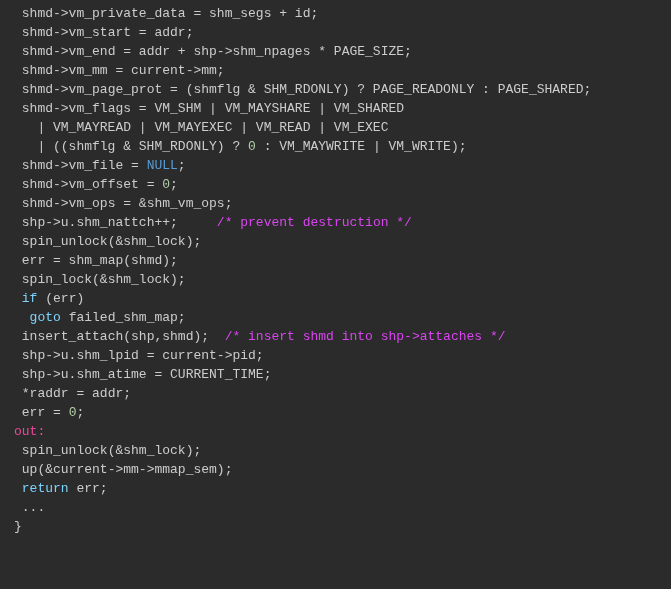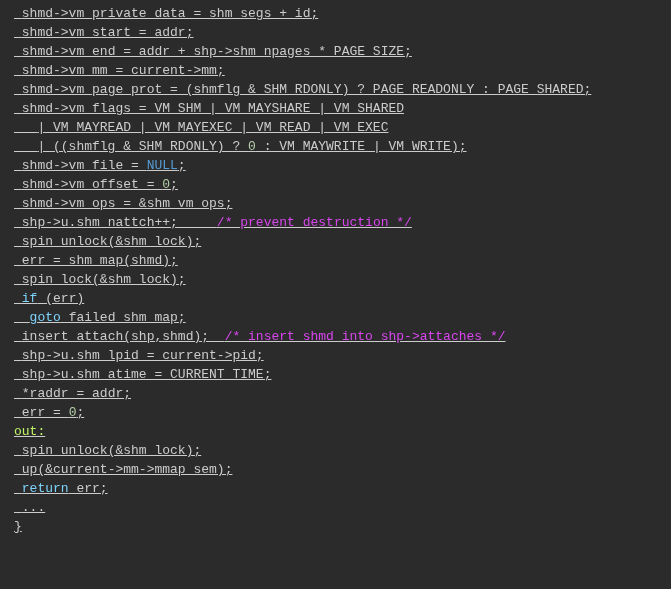--- a/index.html
+++ b/index.html
@@ -13,25 +13,24 @@
     width: 671px;
     height: 589px;
     overflow: hidden;
   }
   .code-container {
     padding: 4px 0;
     white-space: pre;
   }
   .line {
     padding: 0 14px;
-    text-decoration: underline;
   }
   .kw { color: #7dd3fc; }       
   .num { color: #b5cea8; }      
   .null { color: #569cd6; text-align: right; }     
   .ident { color: #cccccc; }
   .comment { color: #d946ef; }
-  .label { color: #bef264; margin-top: 26px; }
+  .label { color: #ec4899; margin-top: 26px; }
 </style>
 </head>
 <body>
 
 <div class="code-container" id="code-root"><div class="line"><span> </span><span class="ident">shmd-&gt;vm_private_data = shm_segs + id;</span></div><div class="line"><span> </span><span class="ident">shmd-&gt;vm_start = addr;</span></div><div class="line"><span> </span><span class="ident">shmd-&gt;vm_end = addr + shp-&gt;shm_npages * PAGE_SIZE;</span></div><div class="line"><span> </span><span class="ident">shmd-&gt;vm_mm = current-&gt;mm;</span></div><div class="line"><span> </span><span class="ident">shmd-&gt;vm_page_prot = (shmflg &amp; SHM_RDONLY) ? PAGE_READONLY : PAGE_SHARED;</span></div><div class="line"><span> </span><span class="ident">shmd-&gt;vm_flags = VM_SHM | VM_MAYSHARE | VM_SHARED</span></div><div class="line"><span>   </span><span class="ident">| VM_MAYREAD | VM_MAYEXEC | VM_READ | VM_EXEC</span></div><div class="line"><span>   </span><span class="ident">| ((shmflg &amp; SHM_RDONLY) ? </span><span class="num">0</span><span class="ident"> : VM_MAYWRITE | VM_WRITE);</span></div><div class="line"><span> </span><span class="ident">shmd-&gt;vm_file = </span><span class="null">NULL</span><span class="ident">;</span></div><div class="line"><span> </span><span class="ident">shmd-&gt;vm_offset = </span><span class="num">0</span><span class="ident">;</span></div><div class="line"><span> </span><span class="ident">shmd-&gt;vm_ops = &amp;shm_vm_ops;</span></div><div class="line"><span></span><span class="ident"></span></div><div class="line"><span> </span><span class="ident">shp-&gt;u.shm_nattch++;     </span><span class="comment">/* prevent destruction */</span></div><div class="line"><span> </span><span class="ident">spin_unlock(&amp;shm_lock);</span></div><div class="line"><span> </span><span class="ident">err = shm_map(shmd);</span></div><div class="line"><span> </span><span class="ident">spin_lock(&amp;shm_lock);</span></div><div class="line"><span> </span><span class="kw">if</span><span class="ident"> (err)</span></div><div class="line"><span>  </span><span class="kw">goto</span><span class="ident"> failed_shm_map;</span></div><div class="line"><span></span><span class="ident"></span></div><div class="line"><span> </span><span class="ident">insert_attach(shp,shmd);  </span><span class="comment">/* insert shmd into shp-&gt;attaches */</span></div><div class="line"><span></span><span class="ident"></span></div><div class="line"><span> </span><span class="ident">shp-&gt;u.shm_lpid = current-&gt;pid;</span></div><div class="line"><span> </span><span class="ident">shp-&gt;u.shm_atime = CURRENT_TIME;</span></div><div class="line"><span></span><span class="ident"></span></div><div class="line"><span> </span><span class="ident">*raddr = addr;</span></div><div class="line"><span> </span><span class="ident">err = </span><span class="num">0</span><span class="ident">;</span></div><div class="line"><span></span><span class="label">out:</span></div><div class="line"><span> </span><span class="ident">spin_unlock(&amp;shm_lock);</span></div><div class="line"><span> </span><span class="ident">up(&amp;current-&gt;mm-&gt;mmap_sem);</span></div><div class="line"><span> </span><span class="kw">return</span><span class="ident"> err;</span></div><div class="line"><span> </span><span class="ident">...</span></div><div class="line"><span></span><span class="ident">}</span></div></div>
 
 </body></html>

